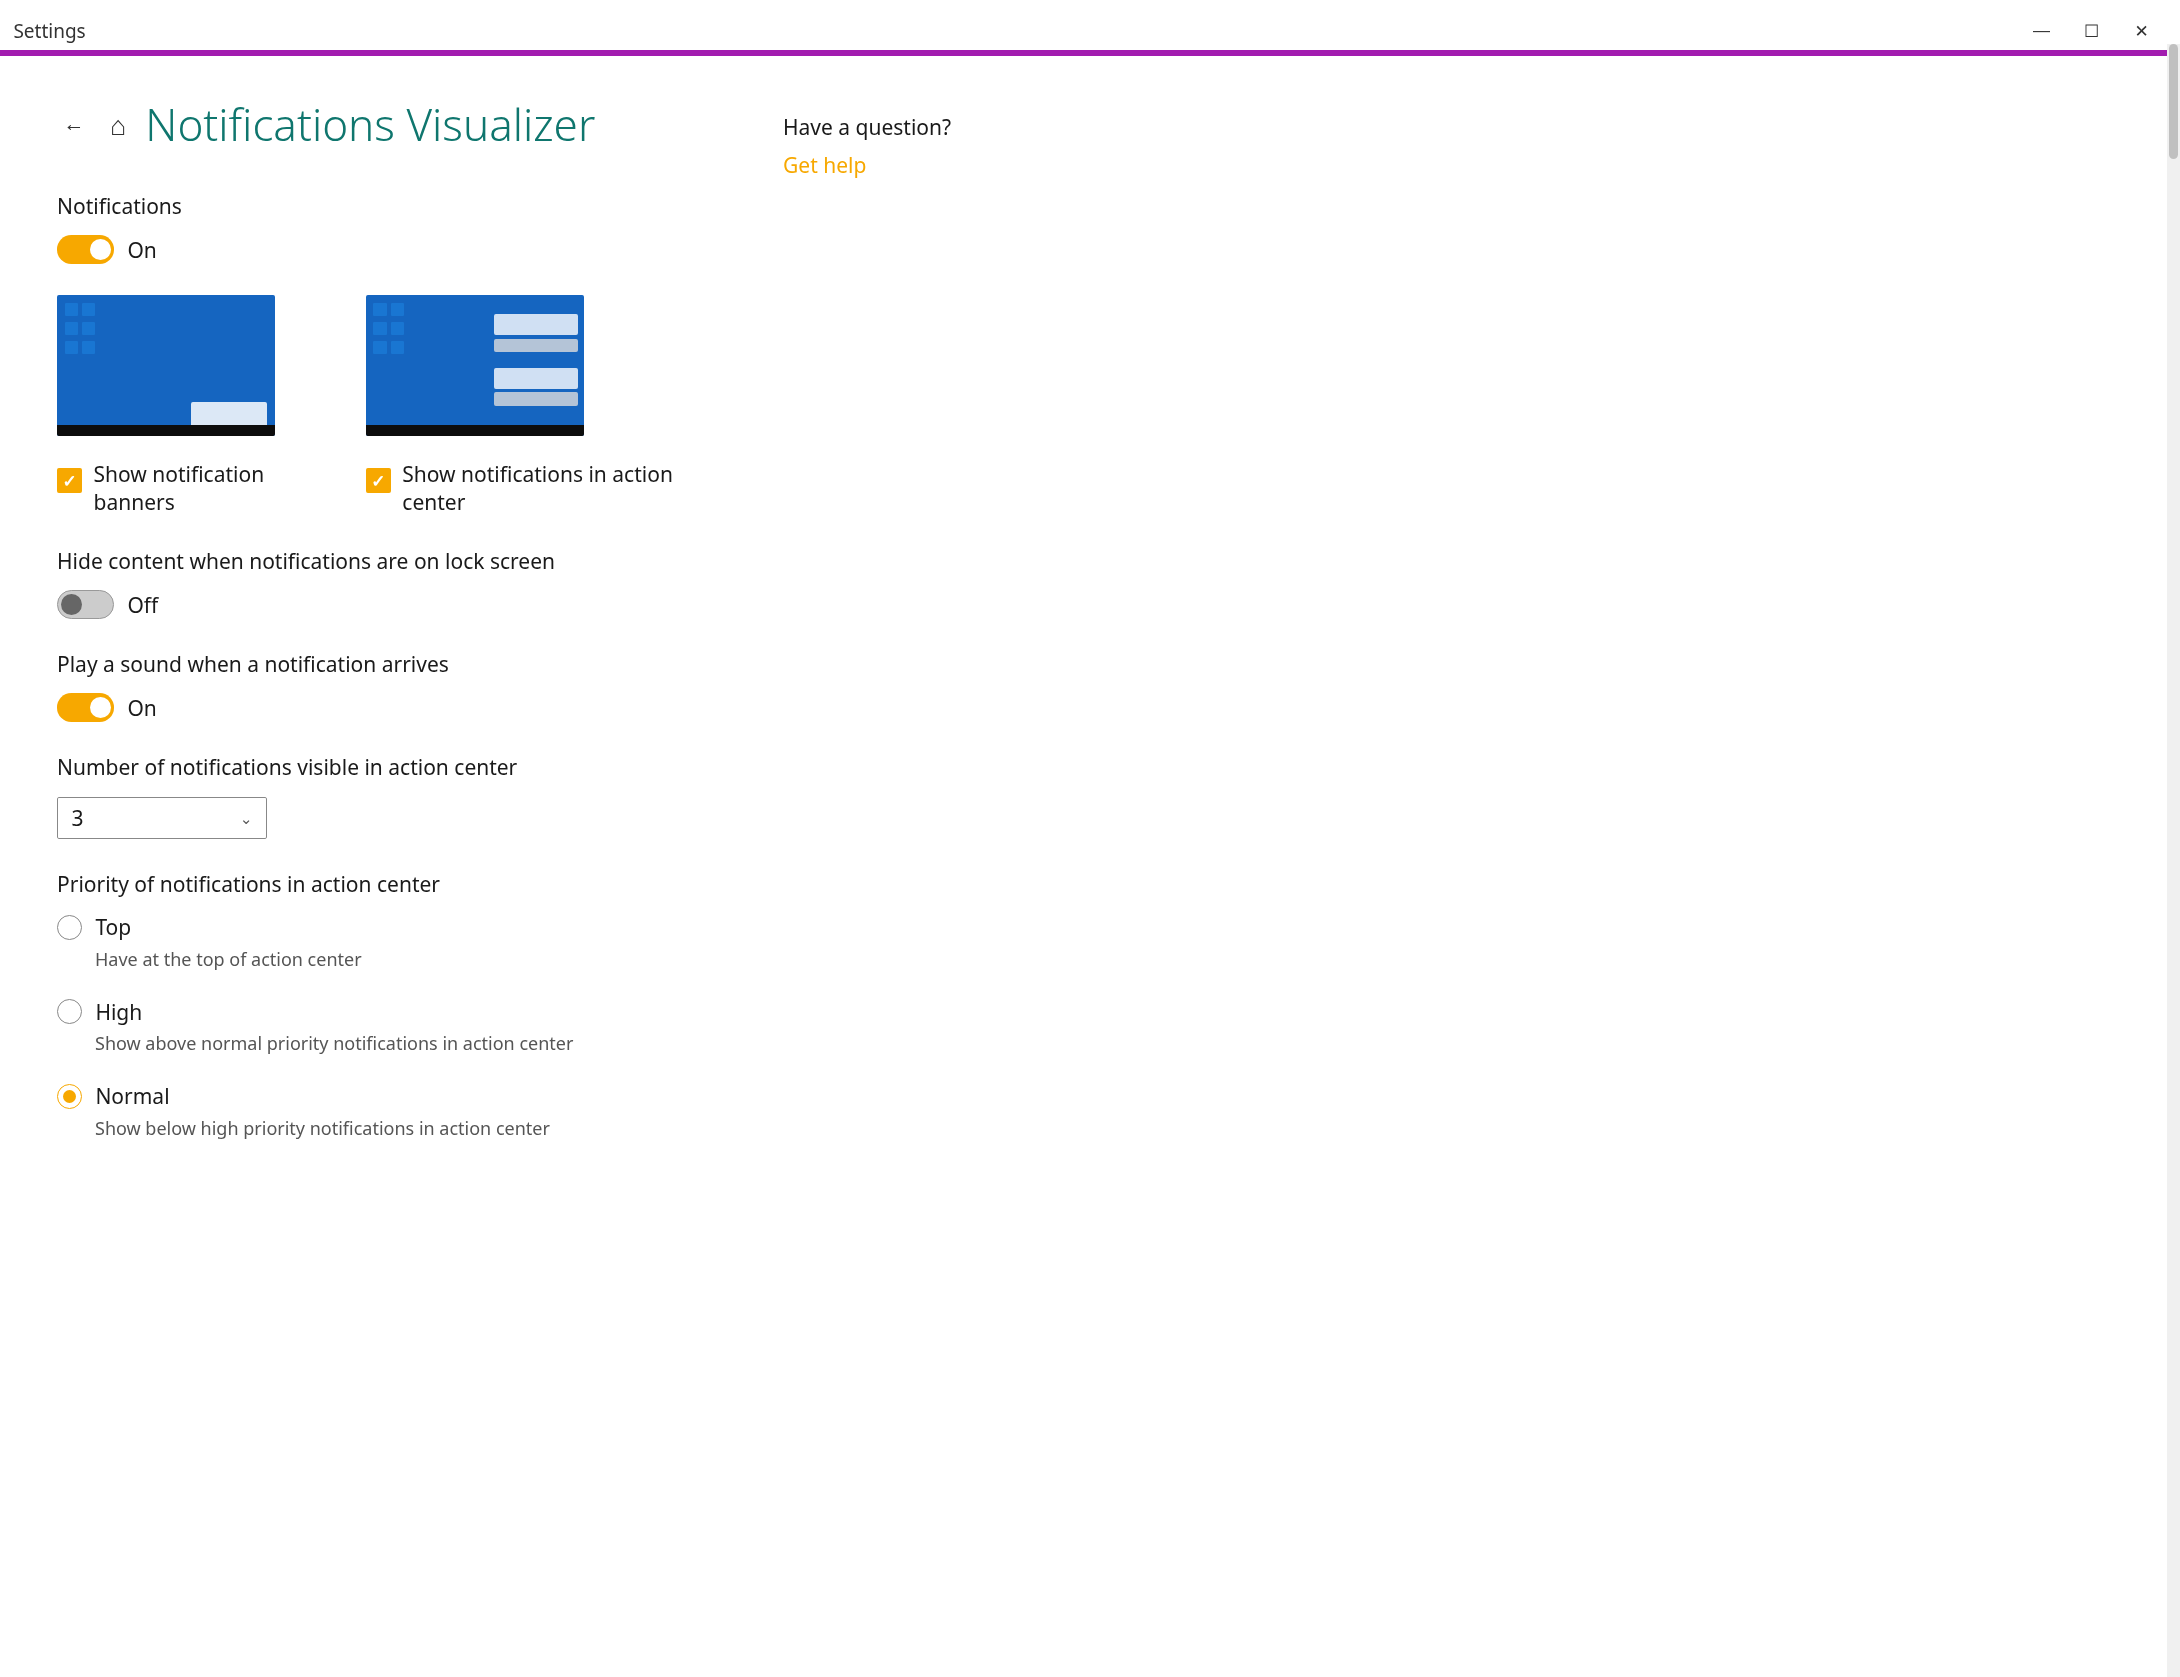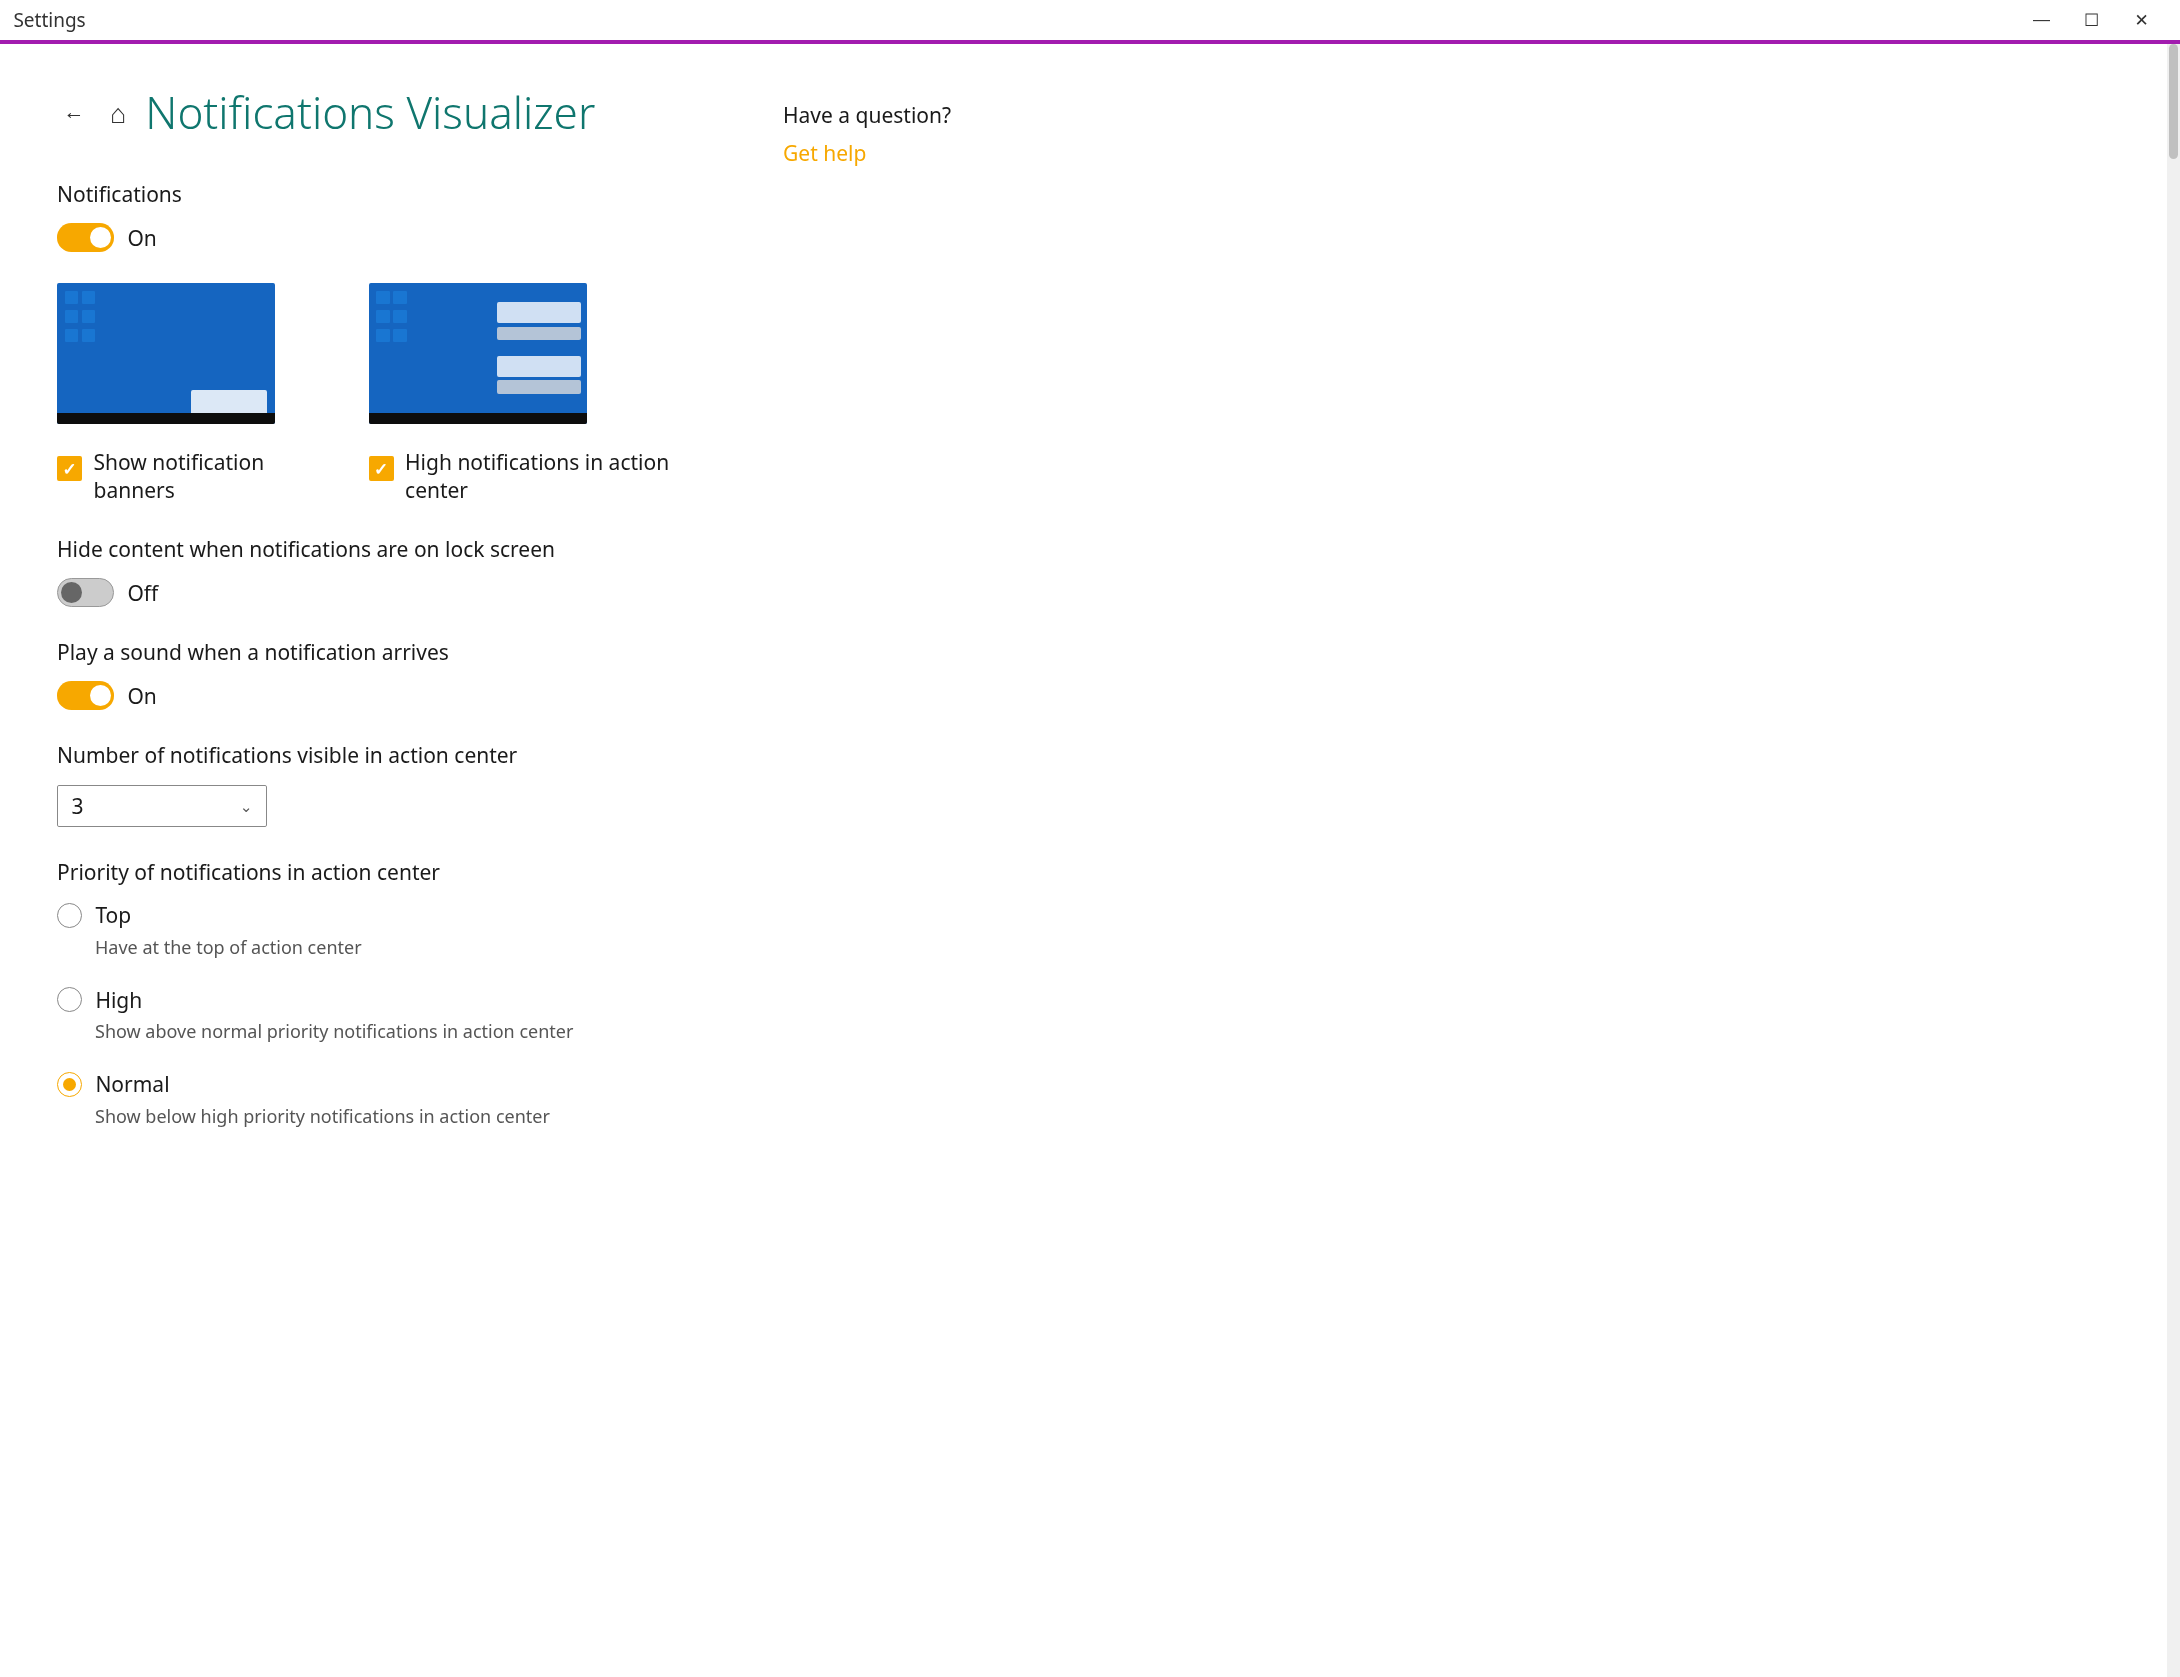--- a/index.html
+++ b/index.html
@@ -14,21 +14,22 @@
     }
 
     
     .titlebar {
       height: 44px;
       background: #fff;
       display: flex;
       align-items: center;
       justify-content: space-between;
       padding: 0 13.4px;
-      border-bottom: 4px solid #a21caf;
+      border-bottom: 6px solid #a21caf;
+      margin-top: 12px;
     }
     .titlebar-left {
       display: flex;
       align-items: center;
       gap: 9.6px;
     }
     .titlebar-controls {
       display: flex;
       align-items: center;
     }
@@ -445,21 +446,21 @@
             <div style="height:7.6px;"></div>
             <div class="ac-notif"></div>
             <div class="ac-notif-sm"></div>
           </div>
           <div class="taskbar"></div>
         </div>
         <div class="checkbox-row">
           <div class="checkbox-wrapper">
             <span class="checkbox-check">✓</span>
           </div>
-          <span class="checkbox-label">High notifications in action center</span>
+          <span class="checkbox-label">Show notifications in action center</span>
         </div>
       </div>
 
     </div>
 
     <div class="setting-block">
       <div class="section-label">Hide content when notifications are on lock screen</div>
       <div class="toggle-row">
         <div class="toggle">
           <div class="toggle-track off"></div>

